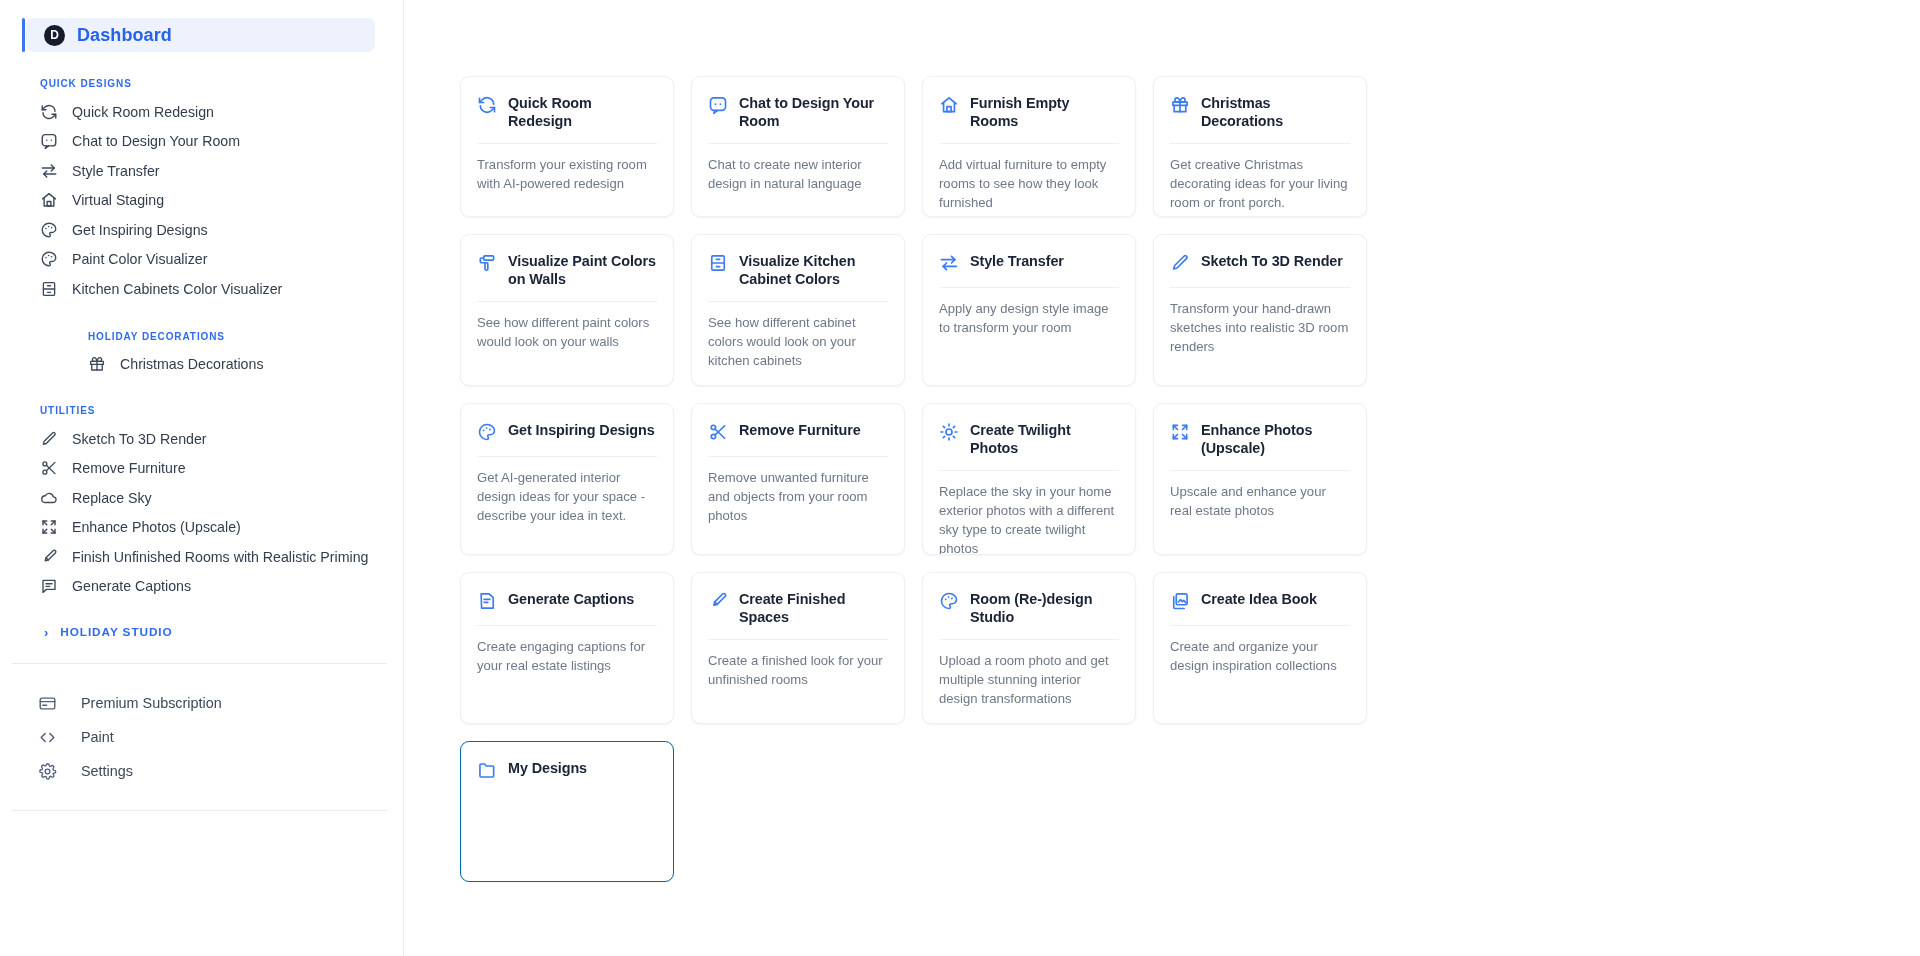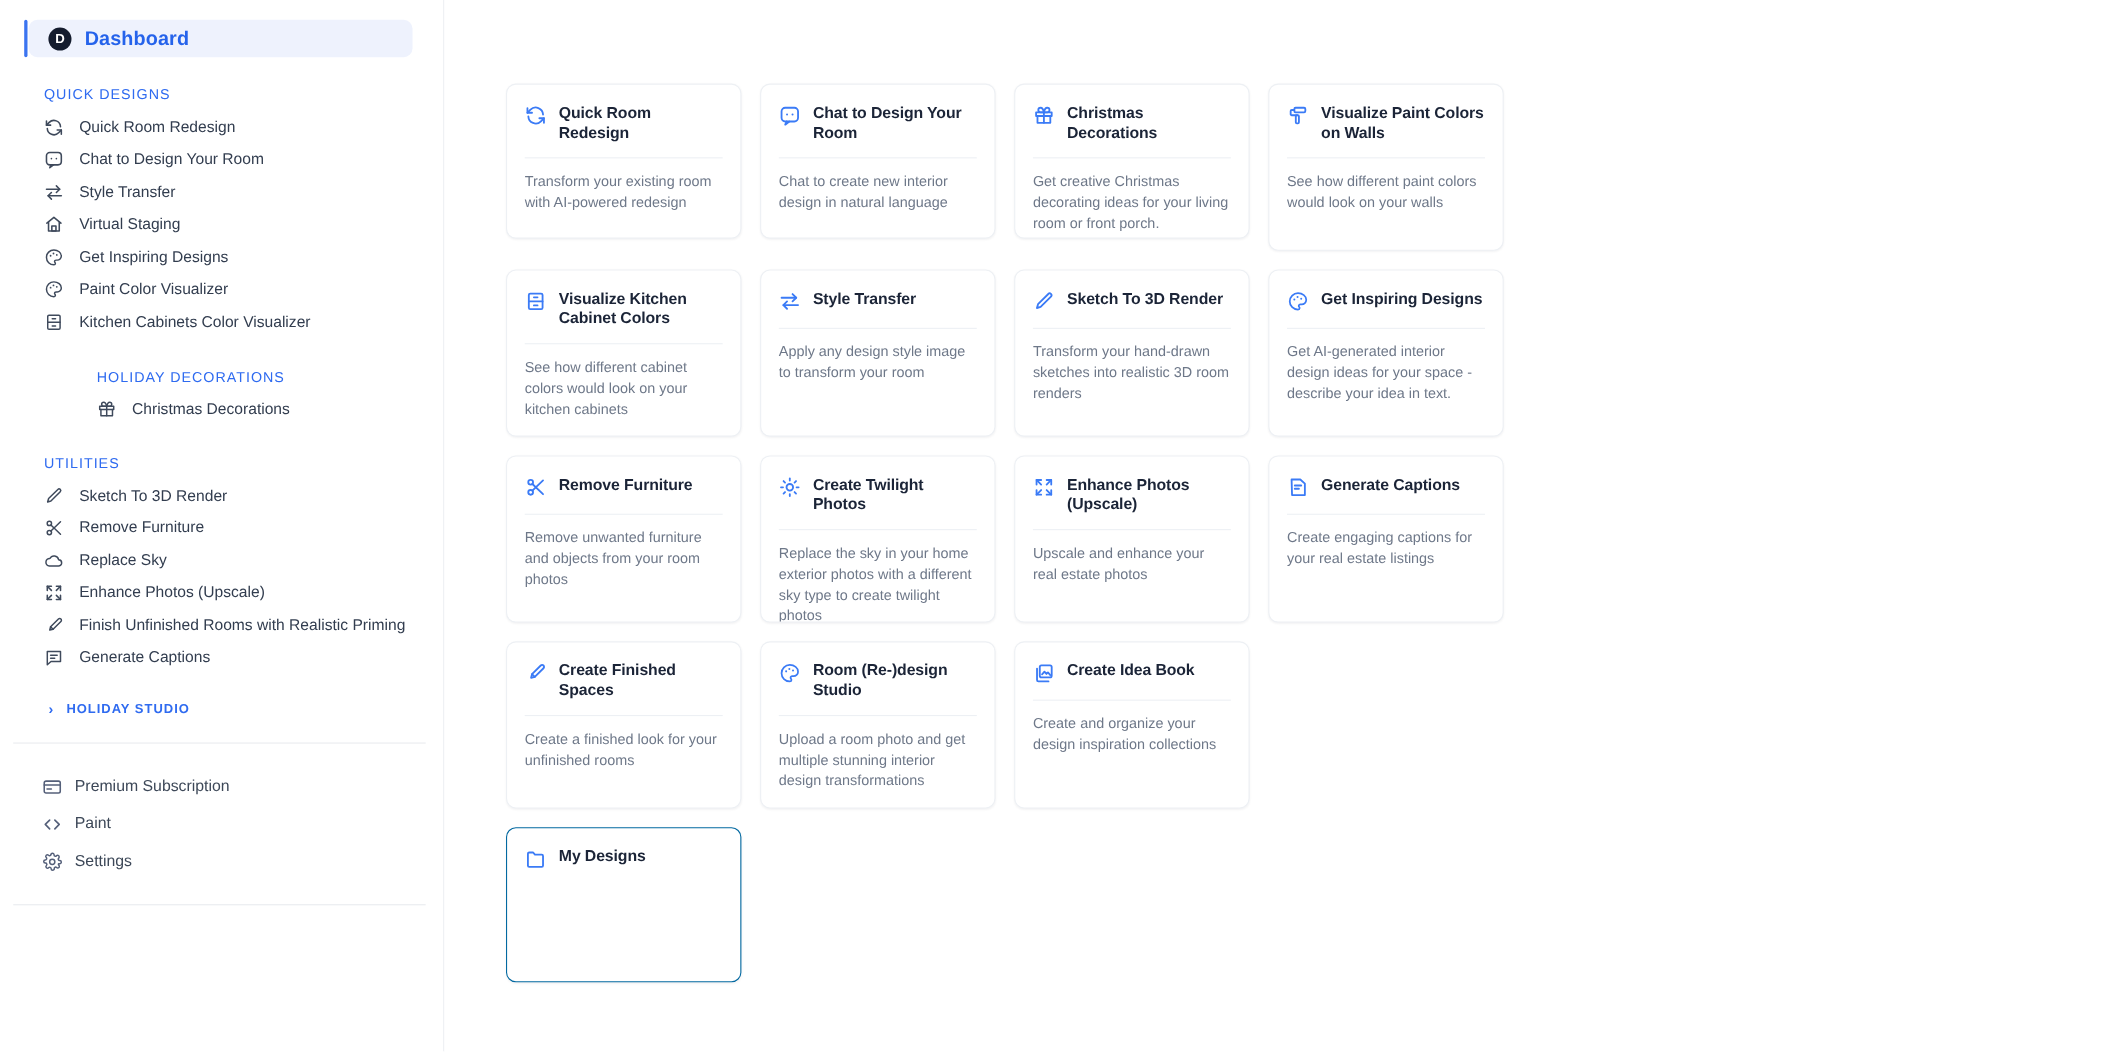--- a/index.html
+++ b/index.html
@@ -37,21 +37,21 @@
   .dash-logo {
     width: 21px; height: 21px; border-radius: 50%;
     background: #141c2e; color: #fff;
     display: flex; align-items: center; justify-content: center;
     font-size: 12px; font-weight: 700; line-height: 1;
     flex: 0 0 21px;
   }
   .dash-label { font-size: 18px; font-weight: 600; color: #2563eb; letter-spacing: .1px; }
 
   .sec-title {
-    font-size: 13px; font-weight: 400; color: #2f6bf0;
+    font-size: 10px; font-weight: 700; color: #2f6bf0;
     letter-spacing: .9px; text-transform: uppercase;
     padding: 0 0 0 40px;
   }
   .sec-quick { margin-top: 26px; }
   .sec-holiday { margin-top: 27px; padding-left: 48px; }
   .sec-util { margin-top: 26px; }
 
   .nav-list { margin-top: 8px; }
   .nav-item {
     display: flex; align-items: center; gap: 14px;
@@ -71,21 +71,21 @@
     display: flex; align-items: center; gap: 12px;
     padding-left: 44px; margin-top: 24px; cursor: pointer;
   }
   .studio-chev { color: #2f6bf0; font-size: 13px; line-height: 1; font-weight: 700; }
   .studio-label { font-size: 11.8px; font-weight: 700; color: #2f6bf0; letter-spacing: .9px; }
 
   .divider { height: 1px; background: #e9ecef; margin: 24px 16px 0 12px; }
 
   .foot-list { margin-top: 22px; }
   .foot-item {
-    display: flex; align-items: center; gap: 11px;
+    display: flex; align-items: center; gap: 24px;
     height: 34px; padding-left: 38px; cursor: pointer;
   }
   .foot-item .ico { width: 19px; height: 19px; flex: 0 0 19px; color: #55607a; display:flex; align-items:center; justify-content:center;}
   .foot-item .ico svg { width: 19px; height: 19px; display:block; }
   .foot-label { font-size: 14.4px; color: #3d4858; }
   .divider-bottom { height: 1px; background: #e9ecef; margin: 22px 16px 0 12px; }
 
   
   .main {
     flex: 1 1 auto; height: 956px;
@@ -400,20 +400,34 @@
                 <circle cx="15" cy="11" r="1.1" fill="currentColor" stroke="none"></circle>
                 <path d="M8.5 18.5 7 22l4.5-3.5"></path>
               </svg>
             </span>
           <span class="card-title">Chat to Design Your Room</span>
         </div>
         <div class="card-rule"></div>
         <div class="card-desc">Chat to create new interior design in natural language</div>
       </div>
 
+      <div class="card">
+        <div class="card-head">
+          <span class="card-ico">
+              <svg viewBox="0 0 24 24" fill="none" stroke="currentColor" stroke-width="2" stroke-linecap="round" stroke-linejoin="round">
+                <path d="M3.5 10.5 12 3.5l8.5 7"></path>
+                <path d="M5.5 9.8V20h13V9.8"></path>
+                <rect x="9.5" y="14" width="5" height="6"></rect>
+              </svg>
+            </span>
+          <span class="card-title">Furnish Empty Rooms</span>
+        </div>
+        <div class="card-rule"></div>
+        <div class="card-desc">Add virtual furniture to empty rooms to see how they look furnished</div>
+      </div>
 
       <div class="card">
         <div class="card-head">
           <span class="card-ico">
               <svg viewBox="0 0 24 24" fill="none" stroke="currentColor" stroke-width="2" stroke-linecap="round" stroke-linejoin="round">
                 <rect x="3.5" y="8.5" width="17" height="4"></rect>
                 <path d="M5 12.5V20h14v-7.5"></path>
                 <path d="M12 8.5V20"></path>
                 <path d="M12 8.5S11 3.5 8.4 3.5a2.2 2.2 0 0 0 0 5z"></path>
                 <path d="M12 8.5s1-5 3.6-5a2.2 2.2 0 0 1 0 5z"></path>

